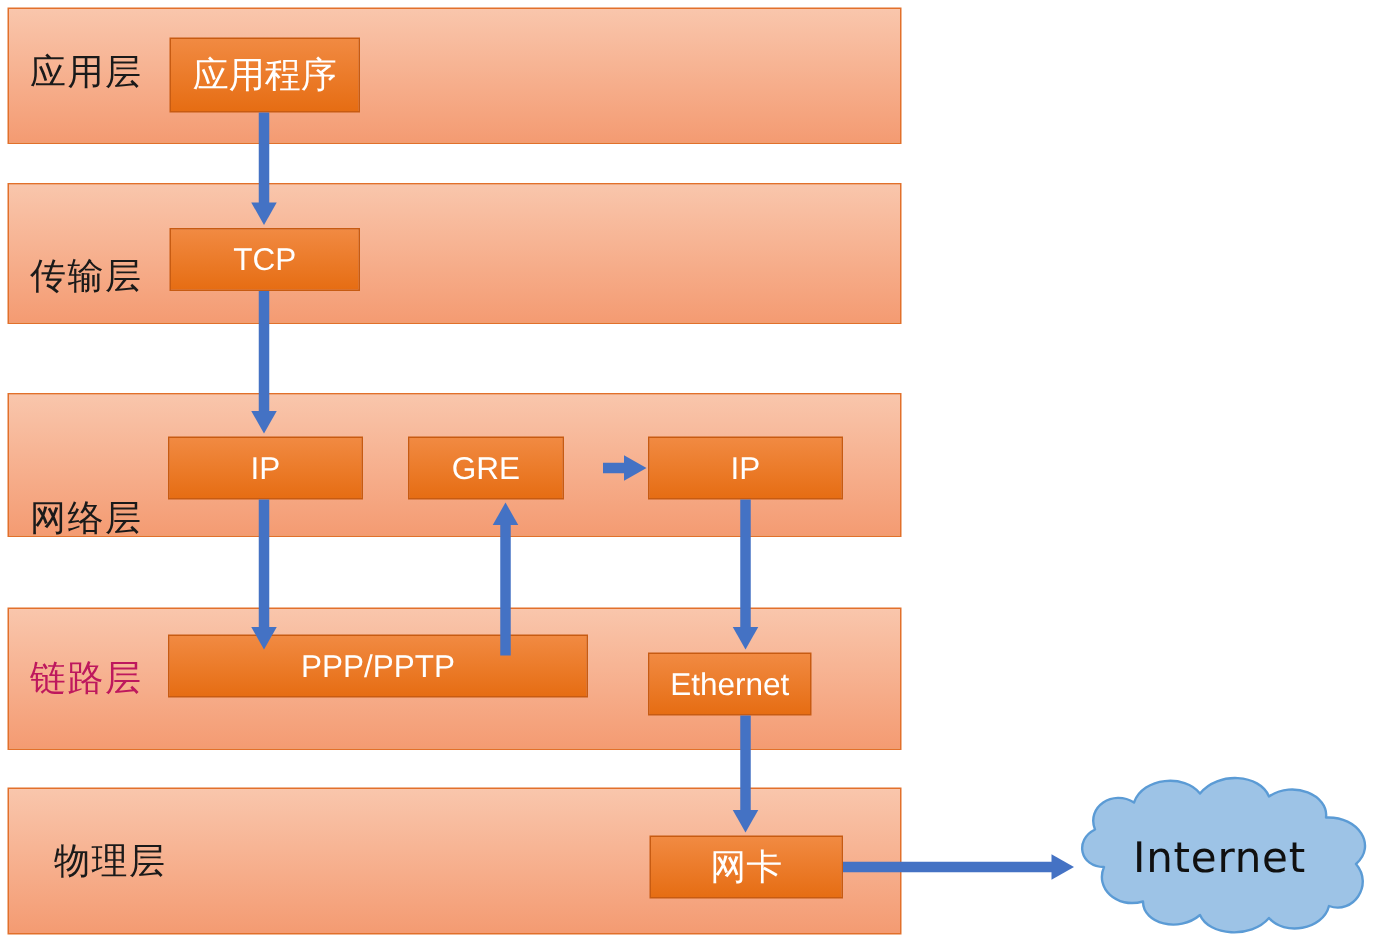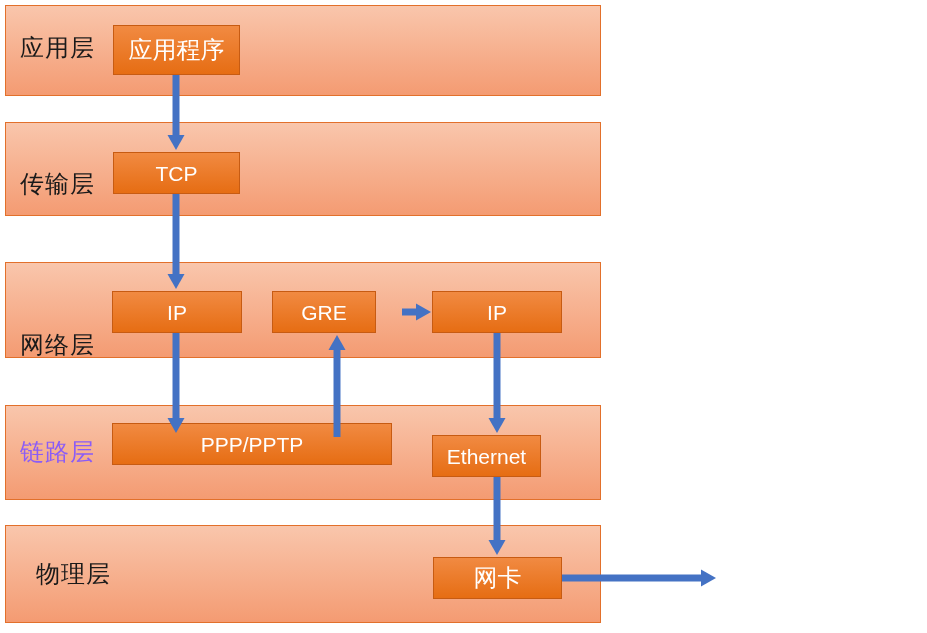--- a/index.html
+++ b/index.html
@@ -101,21 +101,21 @@
 <div id="diagram">
 
   <div id="bands">
       <div class="band" style="left: 5px; top: 5px; width: 596px; height: 91px; border-color: rgb(226, 112, 43); background: linear-gradient(rgb(249, 198, 172) 0%, rgb(244, 155, 114) 100%);"></div>
       <div class="band-label" style="top: 36px; color: rgb(26, 26, 26);">应用层</div>
       <div class="band" style="left: 5px; top: 122px; width: 596px; height: 94px; border-color: rgb(226, 112, 43); background: linear-gradient(rgb(249, 198, 172) 0%, rgb(244, 155, 114) 100%);"></div>
       <div class="band-label" style="top: 156px; color: rgb(26, 26, 26); margin-top: 16px;">传输层</div>
       <div class="band" style="left: 5px; top: 262px; width: 596px; height: 96px; border-color: rgb(226, 112, 43); background: linear-gradient(rgb(249, 198, 172) 0%, rgb(244, 155, 114) 100%);"></div>
       <div class="band-label" style="top: 297px; color: rgb(26, 26, 26); margin-top: 36px;">网络层</div>
       <div class="band" style="left: 5px; top: 405px; width: 596px; height: 95px; border-color: rgb(226, 112, 43); background: linear-gradient(rgb(249, 198, 172) 0%, rgb(244, 155, 114) 100%);"></div>
-      <div class="band-label" style="top: 440px; color: #8b5cf6;">链路层</div>
+      <div class="band-label" style="top: 440px; color: #be185d;">链路层</div>
       <div class="band" style="left: 5px; top: 525px; width: 596px; height: 98px; border-color: rgb(226, 112, 43); background: linear-gradient(rgb(249, 198, 172) 0%, rgb(244, 155, 114) 100%);"></div>
       <div class="band-label" style="top: 562px; color: rgb(26, 26, 26); margin-left: 16px;">物理层</div>
     </div>
 
   <div id="boxes">
       <div class="pbox cjk" style="left: 113px; top: 25px; width: 127px; height: 50px; border-color: rgb(199, 91, 18); color: rgb(255, 255, 255); background: linear-gradient(rgb(241, 138, 66) 0%, rgb(230, 109, 19) 100%);">应用程序</div>
       <div class="pbox" style="left: 113px; top: 152px; width: 127px; height: 42px; border-color: rgb(199, 91, 18); color: rgb(255, 255, 255); background: linear-gradient(rgb(241, 138, 66) 0%, rgb(230, 109, 19) 100%);">TCP</div>
       <div class="pbox" style="left: 112px; top: 291px; width: 130px; height: 42px; border-color: rgb(199, 91, 18); color: rgb(255, 255, 255); background: linear-gradient(rgb(241, 138, 66) 0%, rgb(230, 109, 19) 100%);">IP</div>
       <div class="pbox" style="left: 272px; top: 291px; width: 104px; height: 42px; border-color: rgb(199, 91, 18); color: rgb(255, 255, 255); background: linear-gradient(rgb(241, 138, 66) 0%, rgb(230, 109, 19) 100%);">GRE</div>
       <div class="pbox" style="left: 432px; top: 291px; width: 130px; height: 42px; border-color: rgb(199, 91, 18); color: rgb(255, 255, 255); background: linear-gradient(rgb(241, 138, 66) 0%, rgb(230, 109, 19) 100%);">IP</div>
@@ -152,14 +152,31 @@
       <g>
         <line x1="497" y1="477" x2="497" y2="541" stroke="#4472C4" stroke-width="7"></line>
         <polygon points="497,555 488.5,540 505.5,540" fill="#4472C4"></polygon>
       </g>
       <g>
         <line x1="562" y1="578" x2="702" y2="578" stroke="#4472C4" stroke-width="7"></line>
         <polygon points="716,578 701,569.5 701,586.5" fill="#4472C4"></polygon>
       </g>
     </svg>
 
+  <div id="cloud-wrap" style="left: 706px; top: 516px; width: 214px; height: 110px;">
+    <svg width="214" height="110" viewBox="0 0 214 110" xmlns="http://www.w3.org/2000/svg">
+      <path id="cloud-path" d="M 30 62
+               C 14 62 10 44 24 37
+               C 18 22 36 10 50 19
+               C 56 2 84 0 94 13
+               C 106 -2 134 0 140 15
+               C 156 4 180 14 178 29
+               C 200 28 212 48 198 60
+               C 210 74 196 94 180 88
+               C 176 104 150 108 140 96
+               C 128 110 100 108 94 94
+               C 80 106 56 100 56 85
+               C 38 90 24 76 30 62 Z" fill="#9DC3E6" stroke="#5B9BD5" stroke-width="1.6" stroke-linejoin="round"></path>
+    </svg>
+    <div id="cloud-label">Internet</div>
+  </div>
 
 </div>
 
 </body></html>

